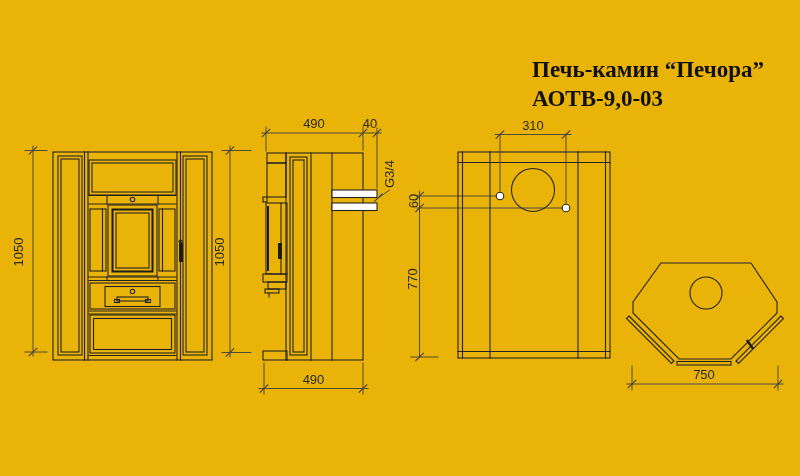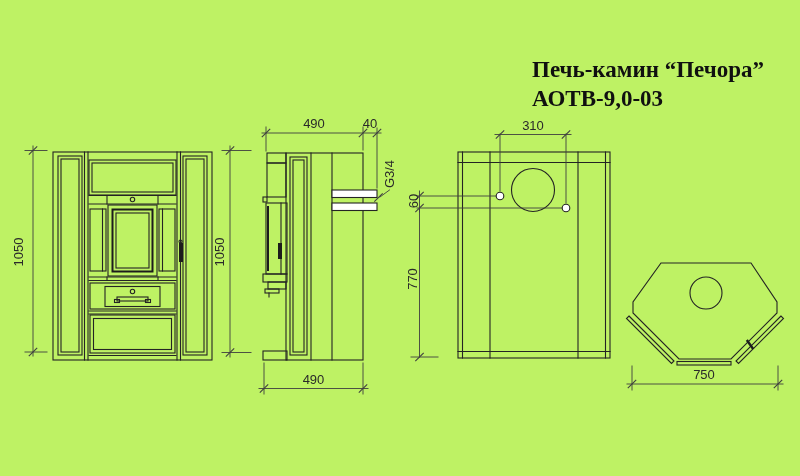--- a/index.html
+++ b/index.html
@@ -1,16 +1,16 @@
 <!DOCTYPE html>
 <html><head>
 <meta charset="utf-8">
 <style>
   html,body{margin:0;padding:0;background:#fff;}
-  .page{position:relative;width:800px;height:476px;background:#bef264;overflow:hidden;
+  .page{position:relative;width:800px;height:476px;background:#eab308;overflow:hidden;
         font-family:"Liberation Sans",sans-serif;}
   svg{display:block;}
   .s  {stroke:#242424;stroke-width:1.1;fill:none;stroke-linecap:square;}
   .sf {stroke:#242424;stroke-width:1.1;fill:#ffffff;stroke-linecap:square;}
   .s2 {stroke:#1c1c1c;stroke-width:2;fill:none;stroke-linecap:square;}
   .s3 {stroke:#1c1c1c;stroke-width:2.4;fill:none;stroke-linecap:square;}
   .dk {fill:#1c1c1c;stroke:none;}
   .d  {stroke:#3f3f3f;stroke-width:0.9;fill:none;stroke-linecap:square;}
   text.t{font:13px "Liberation Sans",sans-serif;fill:#2a2a2a;}
   text.title{font:bold 23px "Liberation Serif",serif;fill:#101010;}

